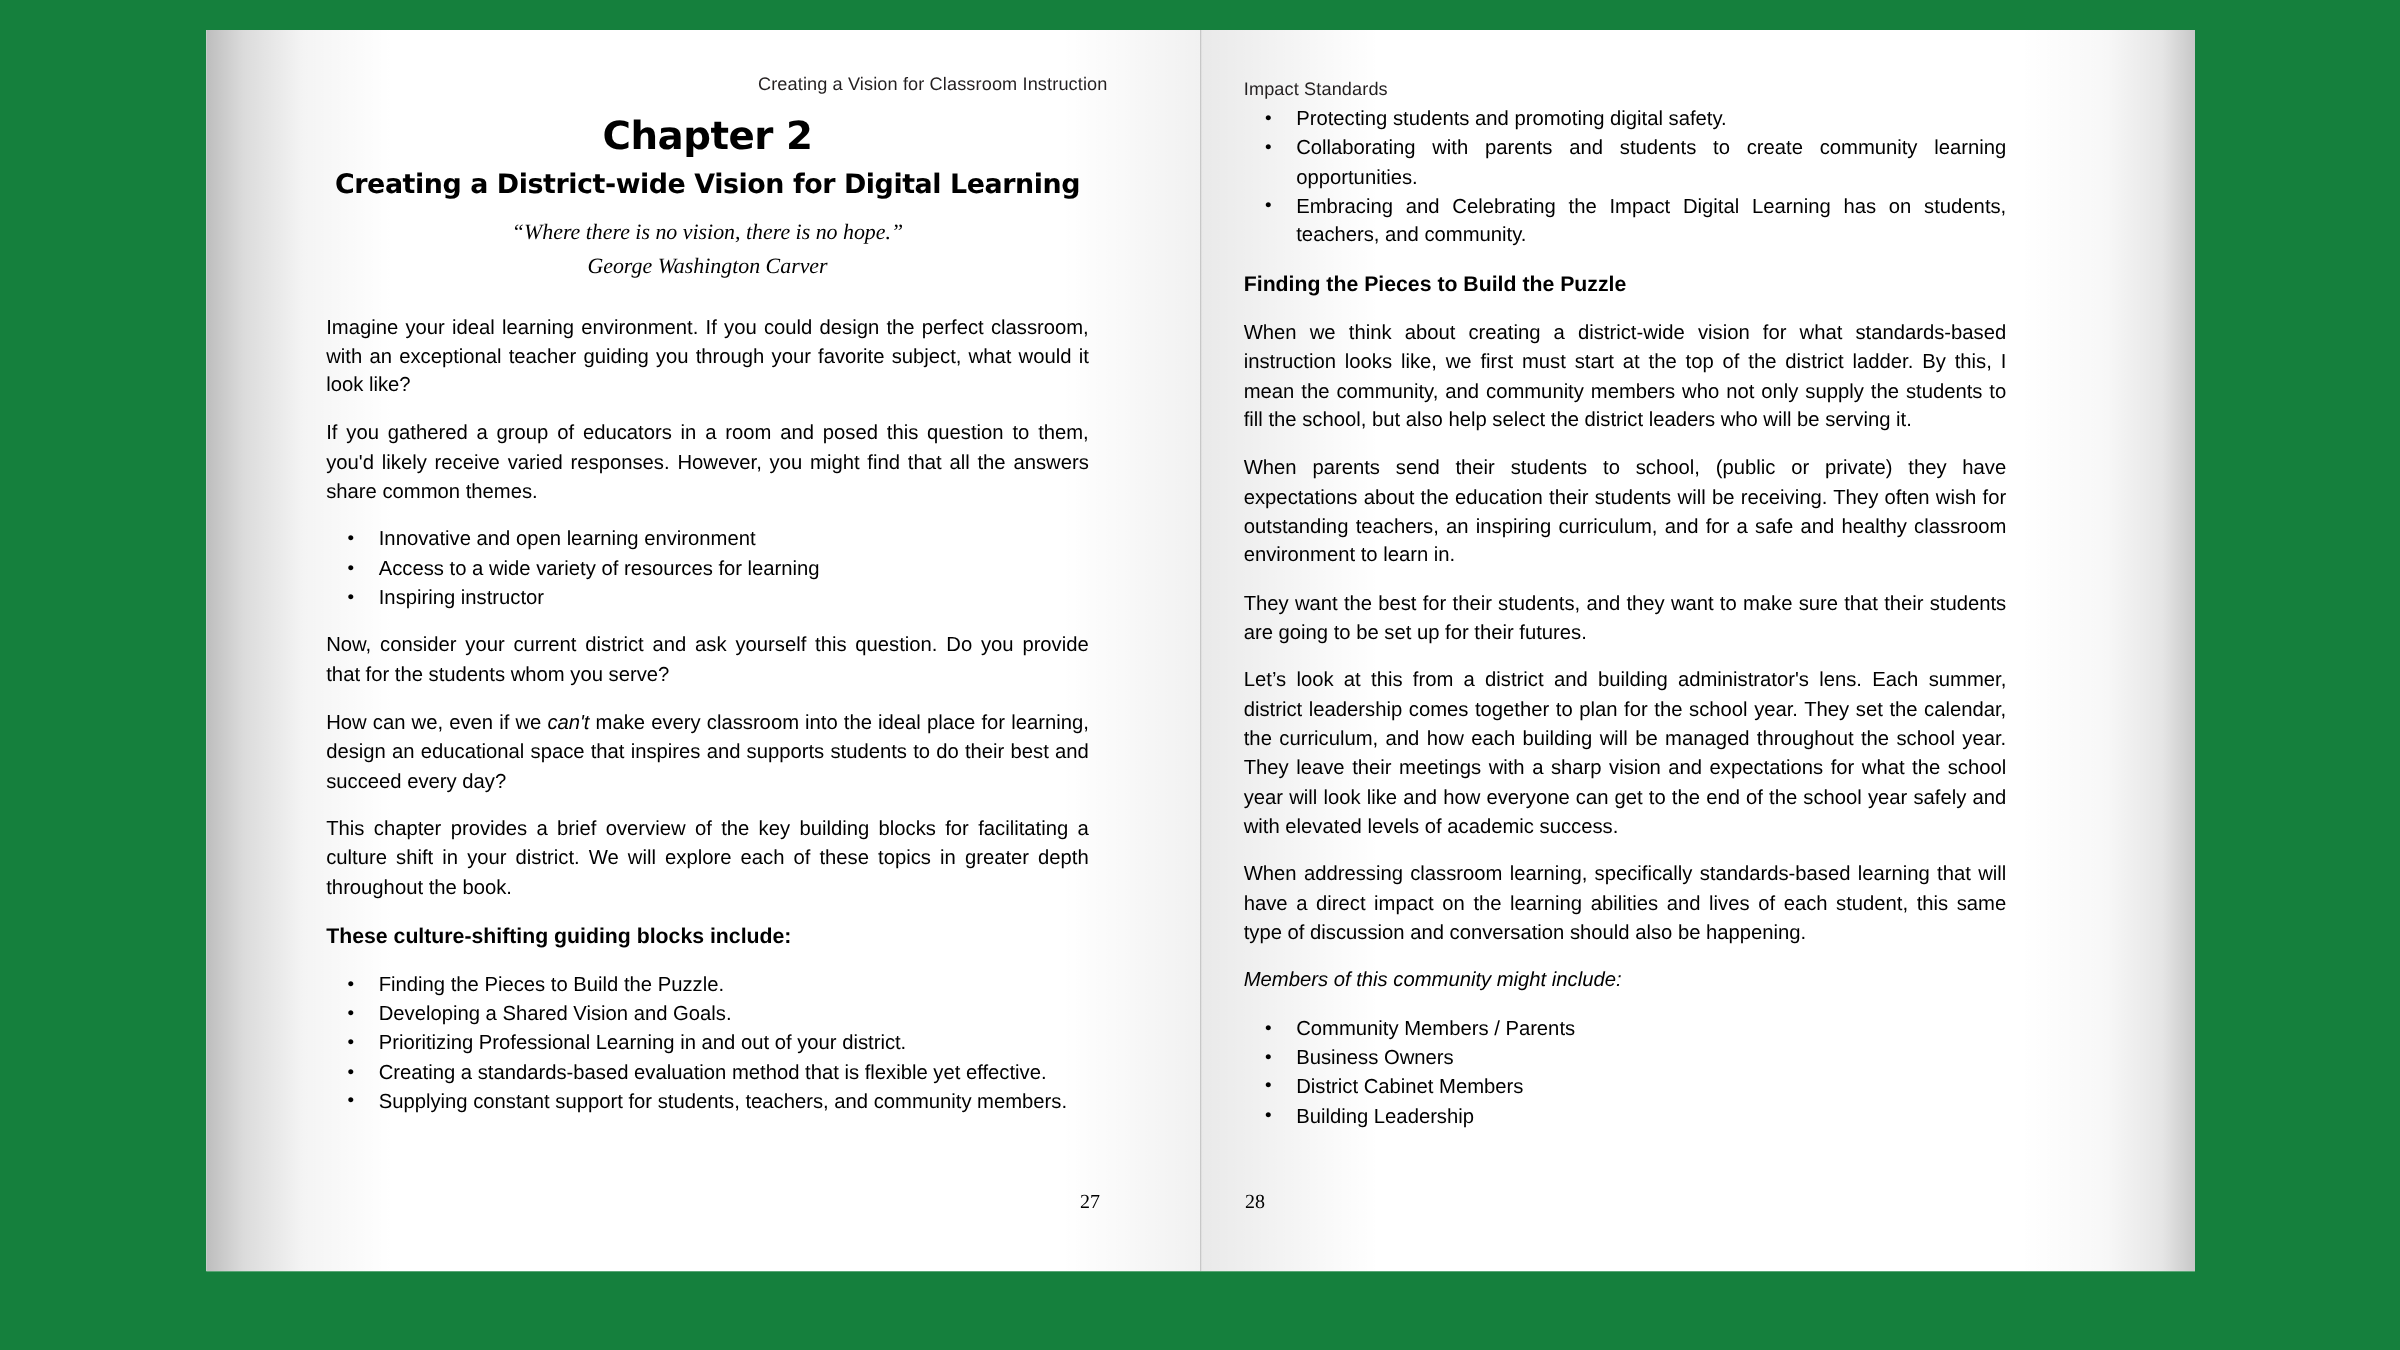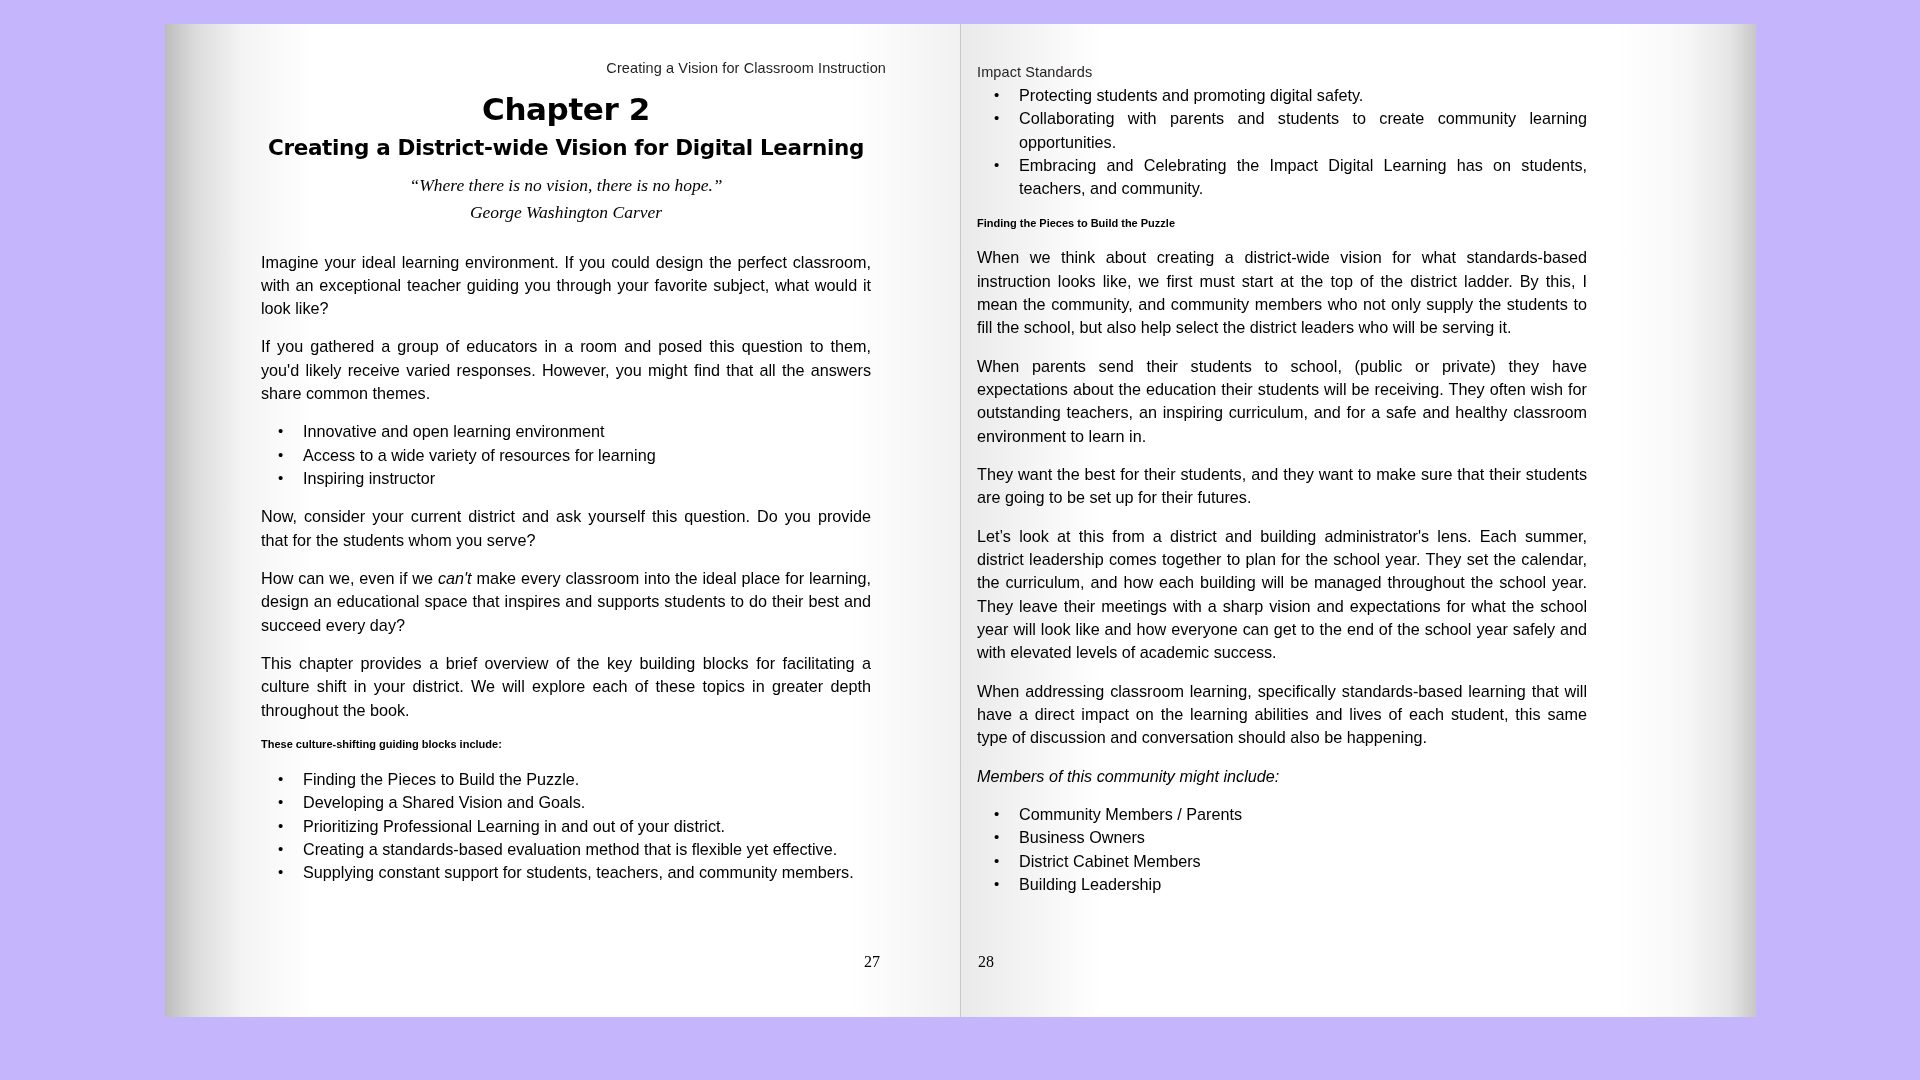--- a/index.html
+++ b/index.html
@@ -8,21 +8,21 @@
     background: #000000;
     width: 1920px;
     height: 1080px;
     overflow: hidden;
   }
 
   #stage {
     position: relative;
     width: 1920px;
     height: 1080px;
-    background: #c4b5fd;
+    background: #15803d;
   }
 
   
   #book {
     position: absolute;
     left: 165px;
     top: 24px;
     width: 1591px;
     height: 993px;
     background: #ffffff;
@@ -31,21 +31,21 @@
   }
 
   .page {
     position: relative;
     height: 100%;
     box-sizing: border-box;
     background: #ffffff;
   }
 
   .page-left  { width: 795px; }
-  .page-right { width: 796px; }
+  .page-right { width: 796px; padding-left: 18px; }
 
   
   .page-left::before {
     content: "";
     position: absolute;
     inset: 0;
     pointer-events: none;
     background:
       linear-gradient(to right,
         rgba(0,0,0,0.26) 0px,
@@ -159,21 +159,21 @@
     margin: 0 0 15px 0;
     -webkit-hyphens: none;
     hyphens: none;
   }
   .body-p.ragged { text-align: left; font-style: italic; }
   .body-p em { font-style: italic; }
 
   .subhead {
     font-family: "Liberation Sans", sans-serif;
     font-weight: 700;
-    font-size: 11px;
+    font-size: 17px;
     line-height: 1.44;
     color: #000000;
     margin: 0 0 15px 0;
     text-align: left;
   }
 
   
   .bullets {
     list-style: none;
     margin: 0 0 15px 0;

